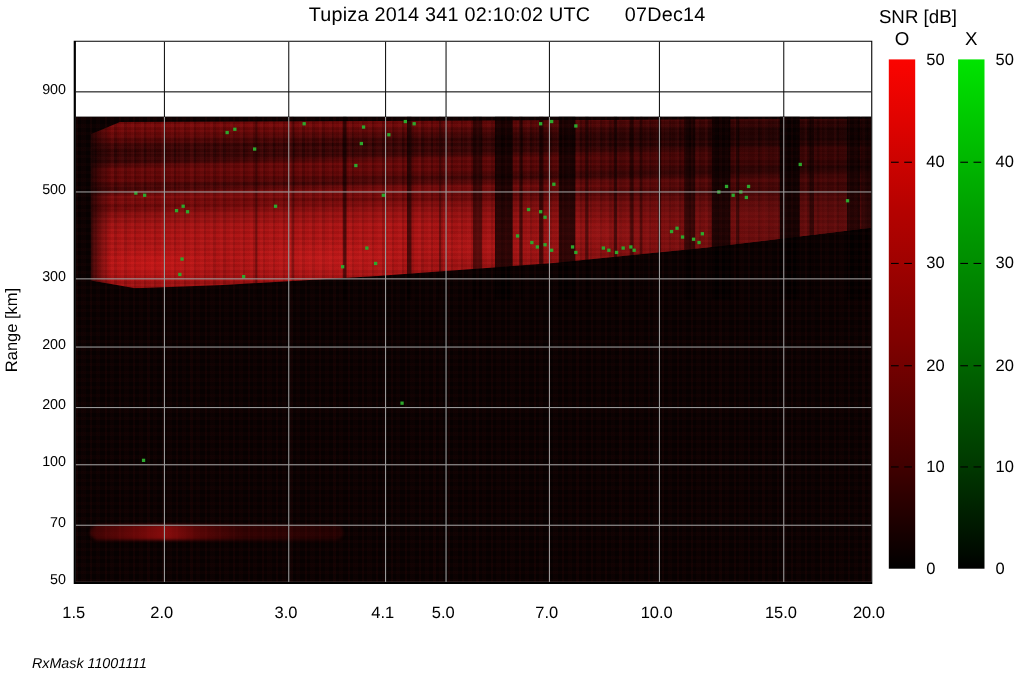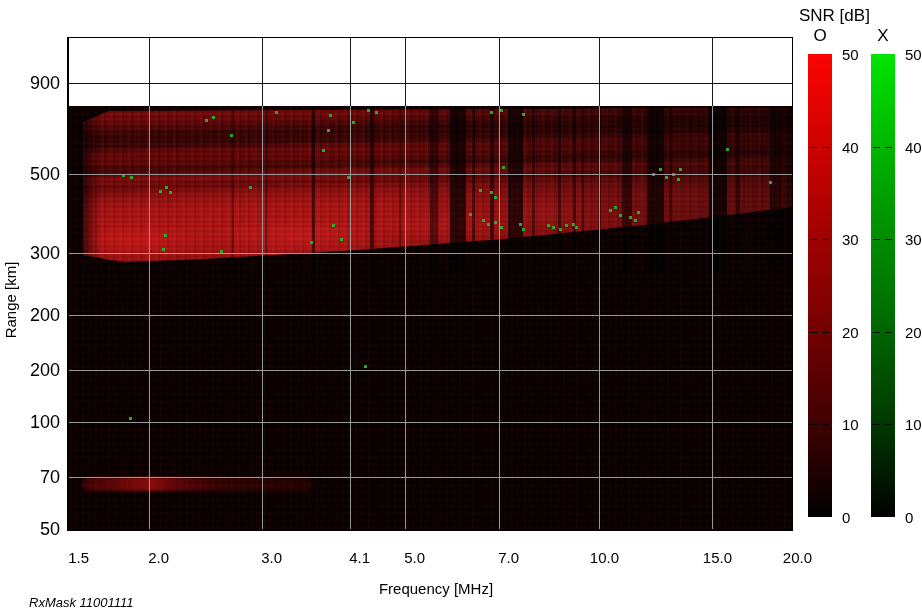--- a/index.html
+++ b/index.html
@@ -61,41 +61,42 @@
     background:
       repeating-linear-gradient(90deg, rgba(200,30,30,.05) 0 2px, rgba(0,0,0,0) 2px 5px, rgba(150,20,20,.04) 5px 9px, rgba(0,0,0,0) 9px 13px),
       repeating-linear-gradient(0deg, rgba(180,25,25,.03) 0 3px, rgba(0,0,0,0) 3px 7px);
   }
   .stripe{position:absolute;top:68px;height:166px;background:#000;}
   .speck{position:absolute;width:3px;height:3px;background:#2da82d;}
   .gridV{position:absolute;top:0;width:1px;height:491px;
     background:linear-gradient(180deg,#1a1a1a 0,#1a1a1a 68px,#999 68px,#999 100%);}
   .gridH{position:absolute;left:0;width:723px;height:1px;background:#999;}
   .gridH.dark{background:#111;}
-  .tickX{position:absolute;top:549px;width:44px;margin-left:-22px;text-align:right;font-size:15px;}
-  .tickY{position:absolute;width:46px;right:862px;text-align:right;font-size:18px;}
+  .tickX{position:absolute;top:549px;width:44px;margin-left:-22px;text-align:center;font-size:15px;}
+  .tickY{position:absolute;width:46px;right:862px;text-align:right;font-size:13px;}
   .ylabel{
     position:absolute;left:-50px;top:292px;width:120px;height:16px;text-align:center;
     transform:rotate(-90deg);font-size:15px;
   }
   .xlabel{position:absolute;left:336px;top:580px;width:200px;text-align:center;font-size:15px;}
   .rxmask{position:absolute;left:29px;top:595px;font-size:13px;font-style:italic;}
   .fileinfo{position:absolute;left:579px;top:595px;font-size:13px;white-space:pre;}
   .cbar{position:absolute;top:54px;width:24px;height:463px;}
   .cbar.o{background:linear-gradient(180deg,#fb0400 0%,#e00300 12%,#b40200 30%,#800100 55%,#400000 80%,#0a0000 97%,#000 100%);}
   .cbar.x{background:linear-gradient(180deg,#00e400 0%,#00c800 12%,#00a000 30%,#007000 55%,#003800 80%,#000a00 97%,#000 100%);}
   .cbarLabel{position:absolute;top:26px;width:24px;text-align:center;font-size:17px;}
   .cbarTick{position:absolute;width:26px;font-size:15px;}
   .cbarDash{position:absolute;height:1px;width:7px;background:#000;}
 </style>
 </head>
 <body>
 
 <div class="stage">
 
+  <div class="title">Tupiza 2014 341 02:10:02 UTC      07Dec14</div>
   <div class="snr-title">SNR [dB]</div>
 
   <div class="plot" id="plot">
     <div class="dataRegion">
       <div class="echoClip">
         <div class="echoBase"></div>
         <div class="echoMottle"></div>
         <div class="echoFade"></div>
       </div>
       <div class="eRegion"></div>
@@ -220,21 +221,20 @@
       <div class="tickX" style="left: 260px;">3.0</div>
       <div class="tickX" style="left: 348px;">4.1</div>
       <div class="tickX" style="left: 403px;">5.0</div>
       <div class="tickX" style="left: 497px;">7.0</div>
       <div class="tickX" style="left: 597px;">10.0</div>
       <div class="tickX" style="left: 710px;">15.0</div>
       <div class="tickX" style="left: 790px;">20.0</div>
     </div>
 
   <div class="ylabel">Range [km]</div>
-  <div class="xlabel">Frequency [MHz]</div>
   <div class="rxmask">RxMask 11001111</div>
 
   <div id="colorbars">
       <div class="cbarLabel" style="left: 808px;">O</div>
       <div class="cbar o" style="left: 808px;"></div>
       <div class="cbarTick" style="left: 842px; top: 46px;">50</div>
       <div class="cbarTick" style="left: 842px; top: 139px;">40</div>
       <div class="cbarDash" style="left: 810px; top: 147px;"></div>
       <div class="cbarDash" style="left: 822px; top: 147px;"></div>
       <div class="cbarTick" style="left: 842px; top: 231px;">30</div>

